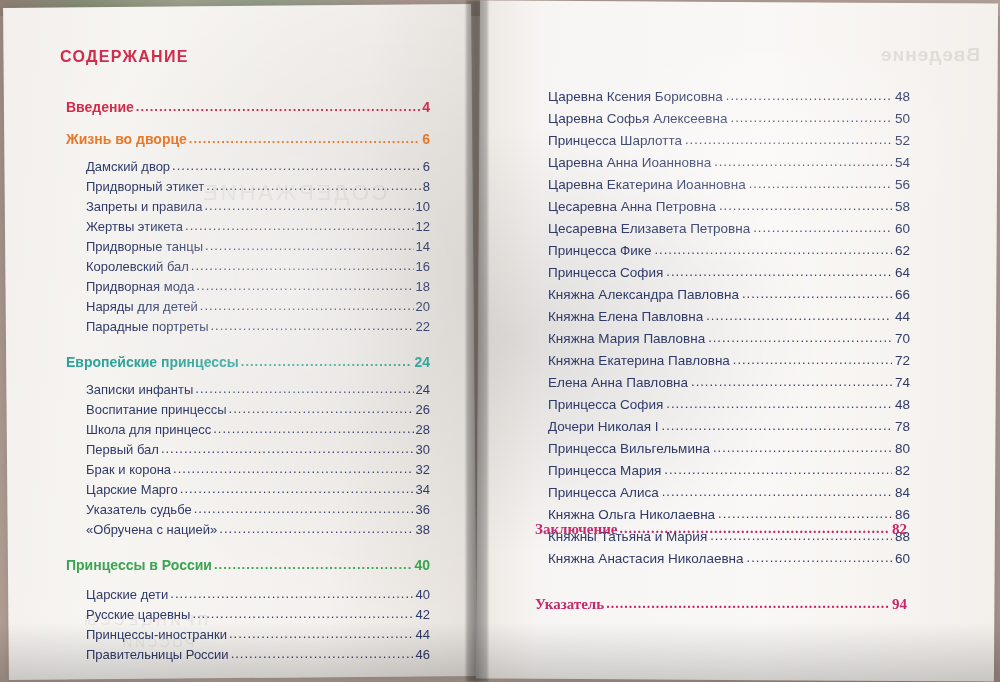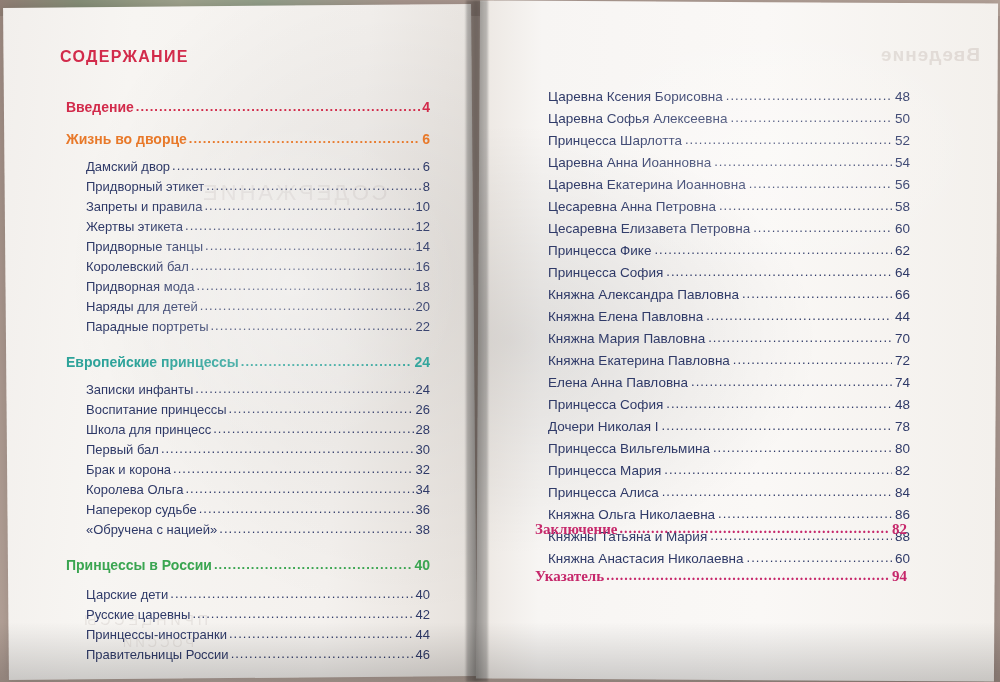--- a/index.html
+++ b/index.html
@@ -233,21 +233,21 @@
     flex: 1 1 auto;
     overflow: hidden;
     white-space: nowrap;
     margin: 0 2px;
     letter-spacing: 1px;
     font-size: 14px;
     transform: translateY(-1px);
   }
   .tail-row .pg { flex: 0 0 auto; }
   #tail-1 { top: 521px; }
-  #tail-2 { top: 568px; text-align: center; }
+  #tail-2 { top: 596px; text-align: center; }
 </style>
 </head>
 <body>
 
 <div class="photo">
   <div class="desk"></div>
   <div class="desk-top-strip"></div>
 
   <div class="page page-left"></div>
   <div class="page page-right"></div>
@@ -340,26 +340,26 @@
           <span class="label">Первый бал</span>
           <span class="dots">................................................................................</span>
           <span class="pg">30</span>
         </div>
         <div class="entry sub">
           <span class="label">Брак и корона</span>
           <span class="dots">................................................................................</span>
           <span class="pg">32</span>
         </div>
         <div class="entry sub">
-          <span class="label">Королева Ольга</span>
+          <span class="label">Царские Марго</span>
           <span class="dots">................................................................................</span>
           <span class="pg">34</span>
         </div>
         <div class="entry sub">
-          <span class="label">Наперекор судьбе</span>
+          <span class="label">Указатель судьбе</span>
           <span class="dots">................................................................................</span>
           <span class="pg">36</span>
         </div>
         <div class="entry sub">
           <span class="label">«Обручена с нацией»</span>
           <span class="dots">................................................................................</span>
           <span class="pg">38</span>
         </div>
         <div class="entry sec-green">
           <span class="label">Принцессы в России</span>

